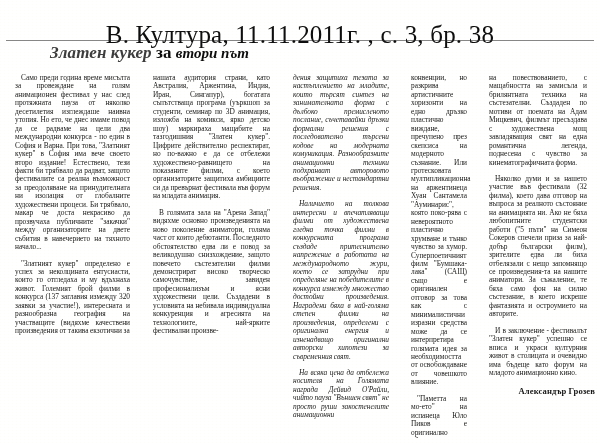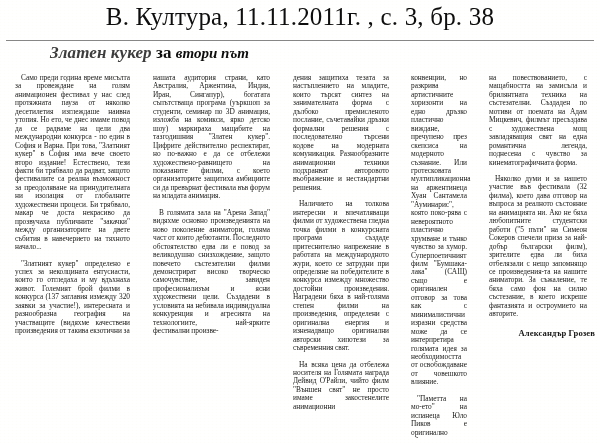--- a/index.html
+++ b/index.html
@@ -32,21 +32,21 @@
     opacity: .30;
     background-image:
       repeating-linear-gradient(0deg, rgba(0,0,0,.035) 0 1px, rgba(0,0,0,0) 1px 3px),
       repeating-linear-gradient(90deg, rgba(0,0,0,.025) 0 1px, rgba(0,0,0,0) 1px 4px);
     mix-blend-mode: multiply;
   }
 
   
   .masthead {
     position: absolute;
-    top: 0;
+    top: 18px;
     left: 0;
     right: 0;
     text-align: center;
     font-family: "Liberation Serif", "DejaVu Serif", serif;
     font-size: 25px;
     line-height: 34px;
     letter-spacing: .2px;
     color: #121212;
     white-space: nowrap;
   }
@@ -108,21 +108,21 @@
     text-align: justify;
     text-justify: inter-word;
     hyphens: auto;
     color: #1b1b1b;
     overflow: hidden;
     word-spacing: -0.2px;
     letter-spacing: -0.03px;
   }
   .c1 { width: 138px; padding-right: 7px; }
   .c2 { width: 140px; padding-right: 7px; }
-  .c3 { width: 118px; padding-right: 6px; }
+  .c3 { width: 118px; padding-right: 6px; font-style: italic; }
   .c4 { width: 78px;  padding-right: 6px; }
   .c5 { width: 114px; }
 
   .col p {
     margin: 8px;
     text-indent: 6px;
   }
   .col p.noind { text-indent: 0; }
 
   .byline {
@@ -156,31 +156,32 @@
     </div>
 
     <div class="col c2">
       <p class="noind">нашата аудитория страни, като Австралия, Аржентина, Индия, Иран, Сингапур), богатата съпътстваща програма (уъркшоп за студенти, семинар по 3D анимация, изложба на комикси, ярко детско шоу) маркираха мащабите на тазгодишния "Златен кукер". Цифрите действително респектират, но по-важно е да се отбележи художествено-равнището на показаните филми, с което организаторите защитиха амбициите си да превърнат фестивала във форум на младата анимация.</p>
       <p>В голямата зала на "Арена Запад" видяхме основно произведенията на ново поколение аниматори, голяма част от които дебютанти. Последното обстоятелство едва ли е повод за великодушно снизхождение, защото повечето състезателни филми демонстрират високо творческо самочувствие, завиден професионализъм и ясни художествени цели. Създадени в условията на небивала индивидуална конкуренция и агресията на технологиите, най-ярките фестивални произве-</p>
     </div>
 
     <div class="col c3">
       <p class="noind">дения защитиха тезата за настъплението на младите, които търсят синтез на занимателната форма с дълбоко премисленото послание, съчетавайки дръзки формални решения с последователно търсени кодове на модерната комуникация. Разнообразните анимационни техники подхранват авторовото въображение и нестандартни решения.</p>
       <p>Наличието на толкова интересни и впечатляващи филми от художествена гледна точка филми в конкурсната програма създаде притеснително напрежение в работата на международното жури, което се затрудни при определяне на победителите в конкурса измежду множество достойни произведения. Наградени бяха в най-голяма степен филми на произведения, определени с оригинална енергия и изненадващо оригинални авторски хипотези за съвременния свят.</p>
-      <p>На всяка цена да отбележа носителя на Голямата награда Дейвид О'Райли, чийто филм "Външен свят" не просто имаме закостенелите анимационни</p>
+      <p>На всяка цена да отбележа носителя на Голямата награда Дейвид О'Райли, чийто пауза "Външен свят" не просто руши закостенелите анимационни</p>
     </div>
 
     <div class="col c4">
       <p class="noind">конвенции, но разкрива артистичните хоризонти на едно дръзко пластично виждане, пречупено през скепсиса на модерното съзнание. Или гротесковата мултипликационна на аржентинеца Хуан Сантамела "Ауминарис", която поко-рява с невероятното пластично хрумване и тънко чувство за хумор. Суперпоетичният филм "Бумшака-лака" (САЩ) също е оригинален отговор за това как с минималистични изразни средства може да се интерпретира голямата идея за необходимостта от освобождаване от човешкото влияние.</p>
       <p>"Паметта на мо-ето" на испанеца Юло Пиков е оригинално обръщение към поколенията, които пазят спомена.</p>
       <p>Към приза с наградите заслужава да се отделят няколко реда за полския филм "Изгубеният град Свитез" на дебютанта Камил Полак, лауреат в категорията "филми от 10 до 50 мин.". Тази творба покорява с епичния размах</p>
     </div>
 
     <div class="col c5">
       <p class="noind">на повествованието, с мащабността на замисъла и брилянтната техника на състезателни. Създаден по мотиви от поемата на Адам Мицкевич, филмът пресъздава с художествена мощ завладяващия свят на една романтична легенда, поднесена с чувство за кинематографичната форма.</p>
       <p>Няколко думи и за нашето участие във фестивала (32 филма), което дава отговор на въпроса за реалното състояние на анимацията ни. Ако не бяха любопитните студентски работи ("5 пъти" на Симеон Сокеров спечели приза за най-добър български филм), зрителите едва ли биха отбелязали с нещо запомнящо се произведения-та на нашите аниматори. За съжаление, те бяха само фон на силно състезание, в което искреше фантазията и остроумието на авторите.</p>
+      <p>И в заключение - фестивалът "Златен кукер" успешно се вписа и украси културния живот в столицата и очевидно има бъдеще като форум на младото анимационно кино.</p>
       <span class="byline">Александър Грозев</span>
     </div>
 
   </div>
 
   <div class="grain"></div>
 </div>
 
 </body></html>

